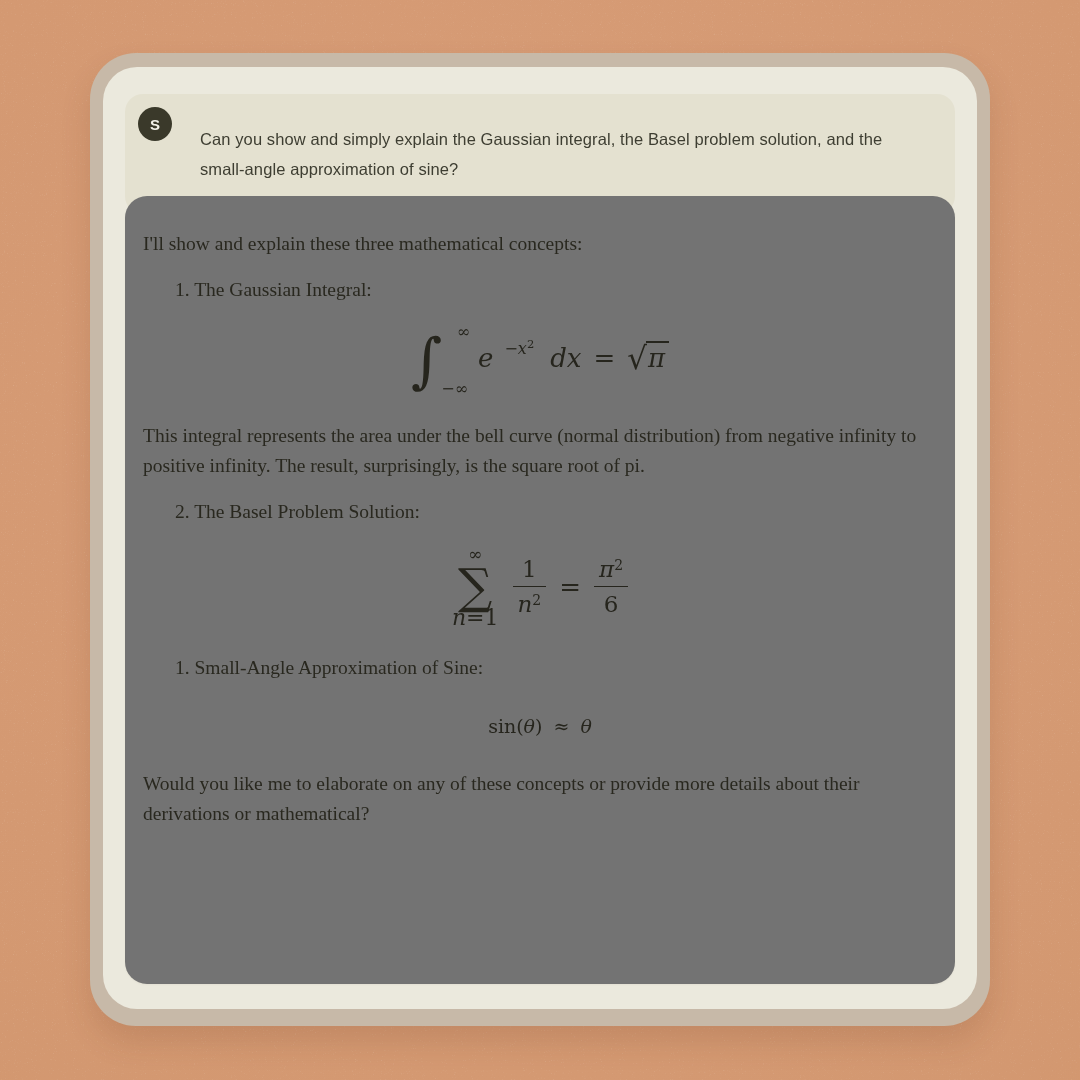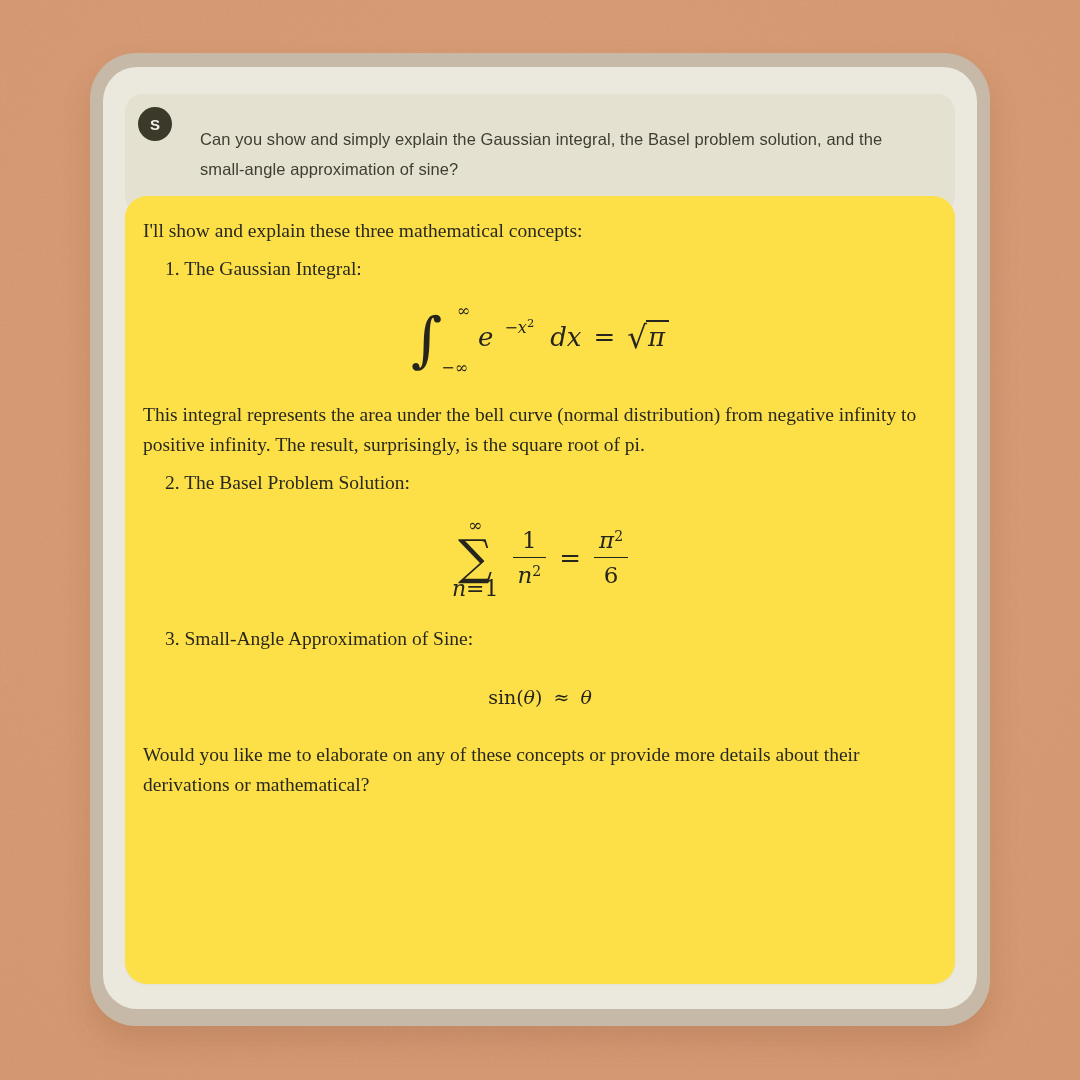--- a/index.html
+++ b/index.html
@@ -31,27 +31,27 @@
     display:flex;align-items:center;justify-content:center;
     color:#f3f2e9;font:700 15px "Liberation Sans", sans-serif;
   }
   .question{
     margin:17px;font:400 16.5px/30px "Liberation Sans", sans-serif;
     color:#3e3e32;letter-spacing:.1px;
   }
 
   .card{
     position:absolute;left:22px;right:22px;top:129px;bottom:25px;
-    border-radius:22px;background:#fde047;
-    padding:20px 18px;box-sizing:border-box;
+    border-radius:22px;background:#737373;
+    padding:33px 18px;box-sizing:border-box;
     color:#29281f;box-shadow:0 1px 2px rgba(90,70,40,.05);
   }
   .card p{font-size:19.5px;line-height:30px}
   .intro{margin:0 0 8px}
-  .heading-line{margin:6px;padding-left:16px}
+  .heading-line{margin:16px;padding-left:16px}
   .explanation{margin:0 0 8px}
   .closing{margin:6px 0 0}
 
   
   .formula{
     display:flex;justify-content:center;align-items:center;
     color:#26251d;font-family:"DejaVu Serif", serif;
   }
   .f-integral{margin:16px 0 22px;height:78px}
   .f-sum{margin:20px 0 26px;height:80px}
@@ -135,21 +135,21 @@
         </span>
         <span class="sum-eq">=</span>
         <span class="frac">
           <span class="frac-num"><span class="it">π</span><span class="pow2">2</span></span>
           <span class="frac-bar"></span>
           <span class="frac-den">6</span>
         </span>
       </div>
 
 
-      <p class="heading-line">3. Small-Angle Approximation of Sine:</p>
+      <p class="heading-line">1. Small-Angle Approximation of Sine:</p>
 
       <div class="formula f-sin">
         <span>sin(</span>
           <span class="it">θ</span>
           <span>)</span>
           <span class="approx">≈</span>
           <span class="it">θ</span>
       </div>
 
 

